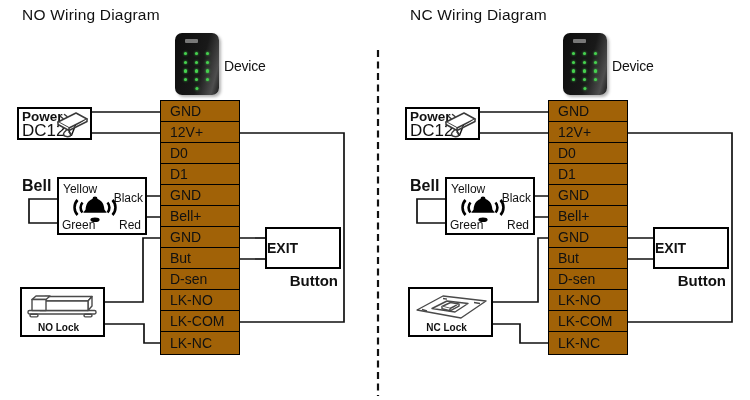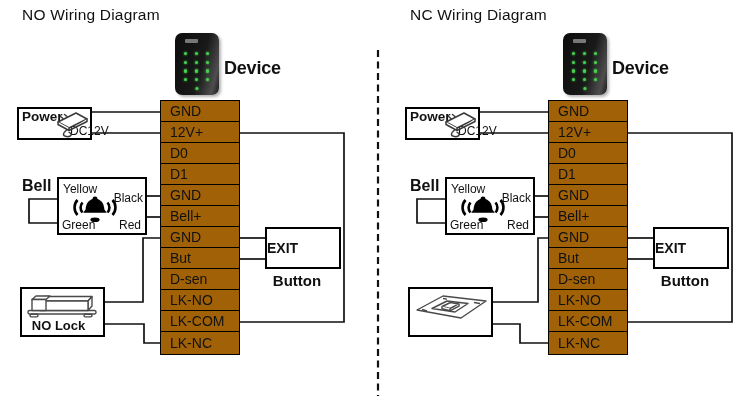--- a/index.html
+++ b/index.html
@@ -1,47 +1,47 @@
 <!DOCTYPE html>
 <html><head>
 <meta charset="utf-8">
 <style>
   html,body{margin:0;padding:0;background:#fff;}
   #stage{position:relative;width:750px;height:400px;background:#fff;overflow:hidden;
-         font-family:"Liberation Sans","DejaVu Sans",sans-serif;color:#111;}
+         font-family:"Liberation Sans","DejaVu Sans",sans-serif;color:#111;border-radius:31px;}
   #wires{position:absolute;left:0;top:0;z-index:1;}
   .title{position:absolute;top:6px;font-size:15.5px;z-index:3;letter-spacing:.2px;}
   .bold{font-weight:bold;letter-spacing:-.2px;}
   
   .device{position:absolute;top:33px;width:44px;height:62px;border-radius:7px;z-index:2;
           background:linear-gradient(105deg,#0d0d0d 0%,#191919 58%,#4e4e4e 86%,#191919 100%);
           box-shadow:2px 2px 3px rgba(0,0,0,.3);}
   .dlogo{position:absolute;left:10px;top:6px;width:13px;height:4px;background:#8a8a8a;opacity:.85;border-radius:1px;}
   .dots{position:absolute;left:9px;top:19px;width:26px;display:grid;grid-template-columns:repeat(3,1fr);gap:5.5px 7px;}
   .dot{width:3.2px;height:3.2px;border-radius:50%;background:#46d24f;box-shadow:0 0 2.5px #46d24f;}
   .dot-b{position:absolute;left:50%;bottom:5px;transform:translateX(-50%);}
-  .device-label{position:absolute;top:58px;font-size:18px;font-weight:bold;z-index:3;}
+  .device-label{position:absolute;top:58px;font-size:14px;font-weight:normal;z-index:3;}
   
   .box{position:absolute;background:#fff;border:2px solid #000;box-sizing:border-box;z-index:2;}
   .power-box{top:107px;width:75px;height:33px;padding:1px 0 0 3px;}
   .power-t{font-size:13.5px;font-weight:bold;line-height:14px;}
-  .power-s{font-size:12px;line-height:14px;margin-left:48px;}
+  .power-s{font-size:17px;line-height:14px;}
   .power-icon{position:absolute;right:0px;top:0px;}
   .bell-box{top:177px;width:90px;height:58px;text-decoration:underline;}
   .bell-label{position:absolute;top:177px;font-size:16px;font-weight:bold;z-index:3;}
   .bw{position:absolute;font-size:12px;z-index:3;}
   .bw-yellow{left:4px;top:3px;}  .bw-black{right:2px;top:12px;}
   .bw-green{left:3px;bottom:1px;text-align:right;} .bw-red{right:4px;bottom:1px;}
   .bell-icon{position:absolute;left:9px;top:16px;}
   .lock-box{top:287px;width:85px;height:50px;text-align:center;}
-  .lock-label{position:absolute;left:0;right:8px;bottom:2px;font-size:13px;font-weight:bold;}
+  .lock-label{position:absolute;left:0;right:8px;bottom:2px;font-size:10px;font-weight:bold;}
   .lock-icon{position:absolute;left:50%;top:4px;transform:translateX(-50%);}
   .exit-box{top:227px;width:76px;height:42px;display:flex;align-items:center;justify-content:flex-start;
             font-size:14px;font-weight:bold;}
-  .button-label{position:absolute;top:272px;width:64px;text-align:center;font-size:15px;font-weight:bold;z-index:3;}
+  .button-label{position:absolute;top:272px;width:64px;text-align:right;font-size:15px;font-weight:bold;z-index:3;margin-left:9px;}
   
   .term{position:absolute;top:100px;width:80px;height:255px;background:#a16207;border:1.7px solid #000;
         box-sizing:border-box;z-index:2;}
   .trow{height:21px;box-sizing:border-box;border-bottom:1.7px solid #000;display:flex;align-items:center;
         padding-left:9px;font-size:14px;}
   .trow:last-child{border-bottom:none;}
   
   .dL .title{left:22px;} .dR .title{left:410px;}
   .dL .device{left:175px;} .dR .device{left:563px;}
   .dL .device-label{left:224px;} .dR .device-label{left:612px;}
@@ -236,20 +236,21 @@
       <svg class="lock-icon" width="78" height="28" viewBox="0 0 78 28">
         <g fill="#fff" stroke="#4a4a4a" stroke-width="1.4" stroke-linejoin="round">
           <path d="M5 17 L31 3 L74 8 L49 25 Z"></path>
           <path d="M20 15.5 L35 8 L56 10.5 L43 19 Z"></path>
           <path d="M30 13.5 L38.5 9.5 L47 11 L38 15.5 Z"></path>
           <path d="M30 13.5 V15.8 L38 17.8 V15.5"></path>
           <path d="M38 17.8 L47 13.2 V11"></path>
           <path d="M10 16.5 l5 1.5 M62 9.5 l6 1 M31 5.5 l4 .6" fill="none"></path>
         </g>
       </svg>
+      <div class="lock-label">NC Lock</div>
     </div>
 
     <div class="box exit-box">
       <span>EXIT</span>
     </div>
     <div class="button-label">Button</div>
 
     <div class="term">
       <div class="trow">GND</div>
       <div class="trow">12V+</div>

